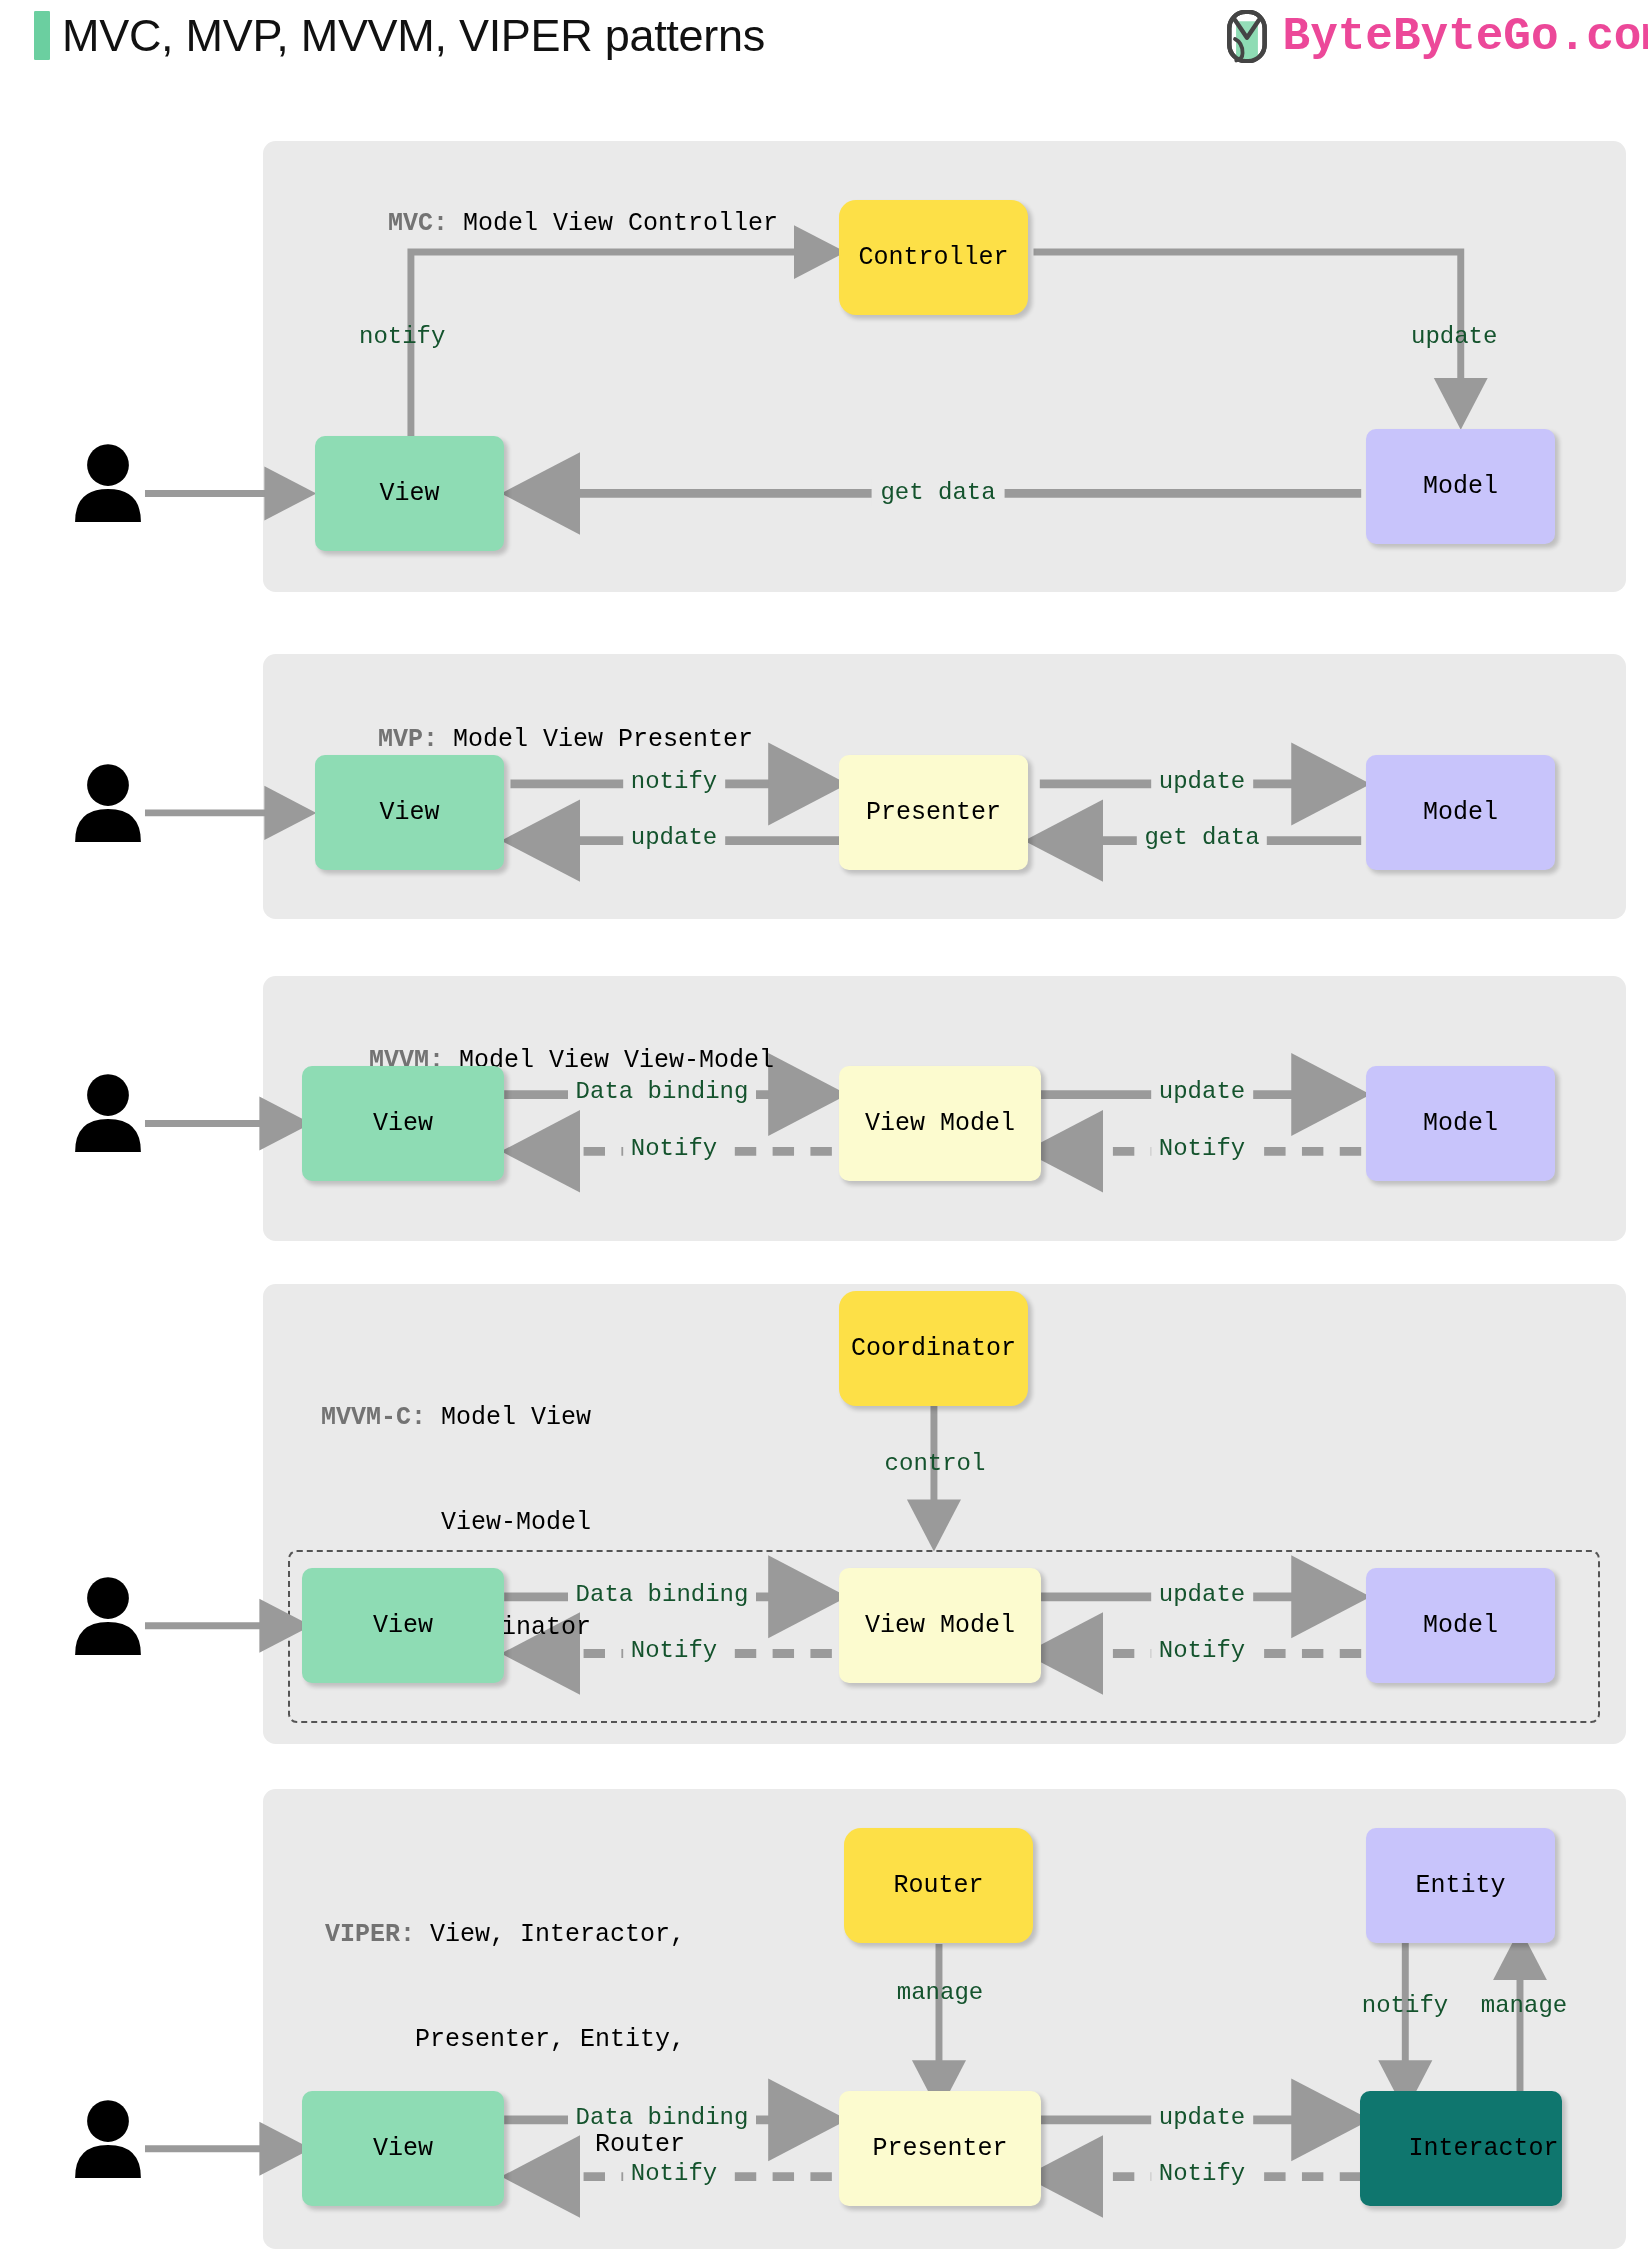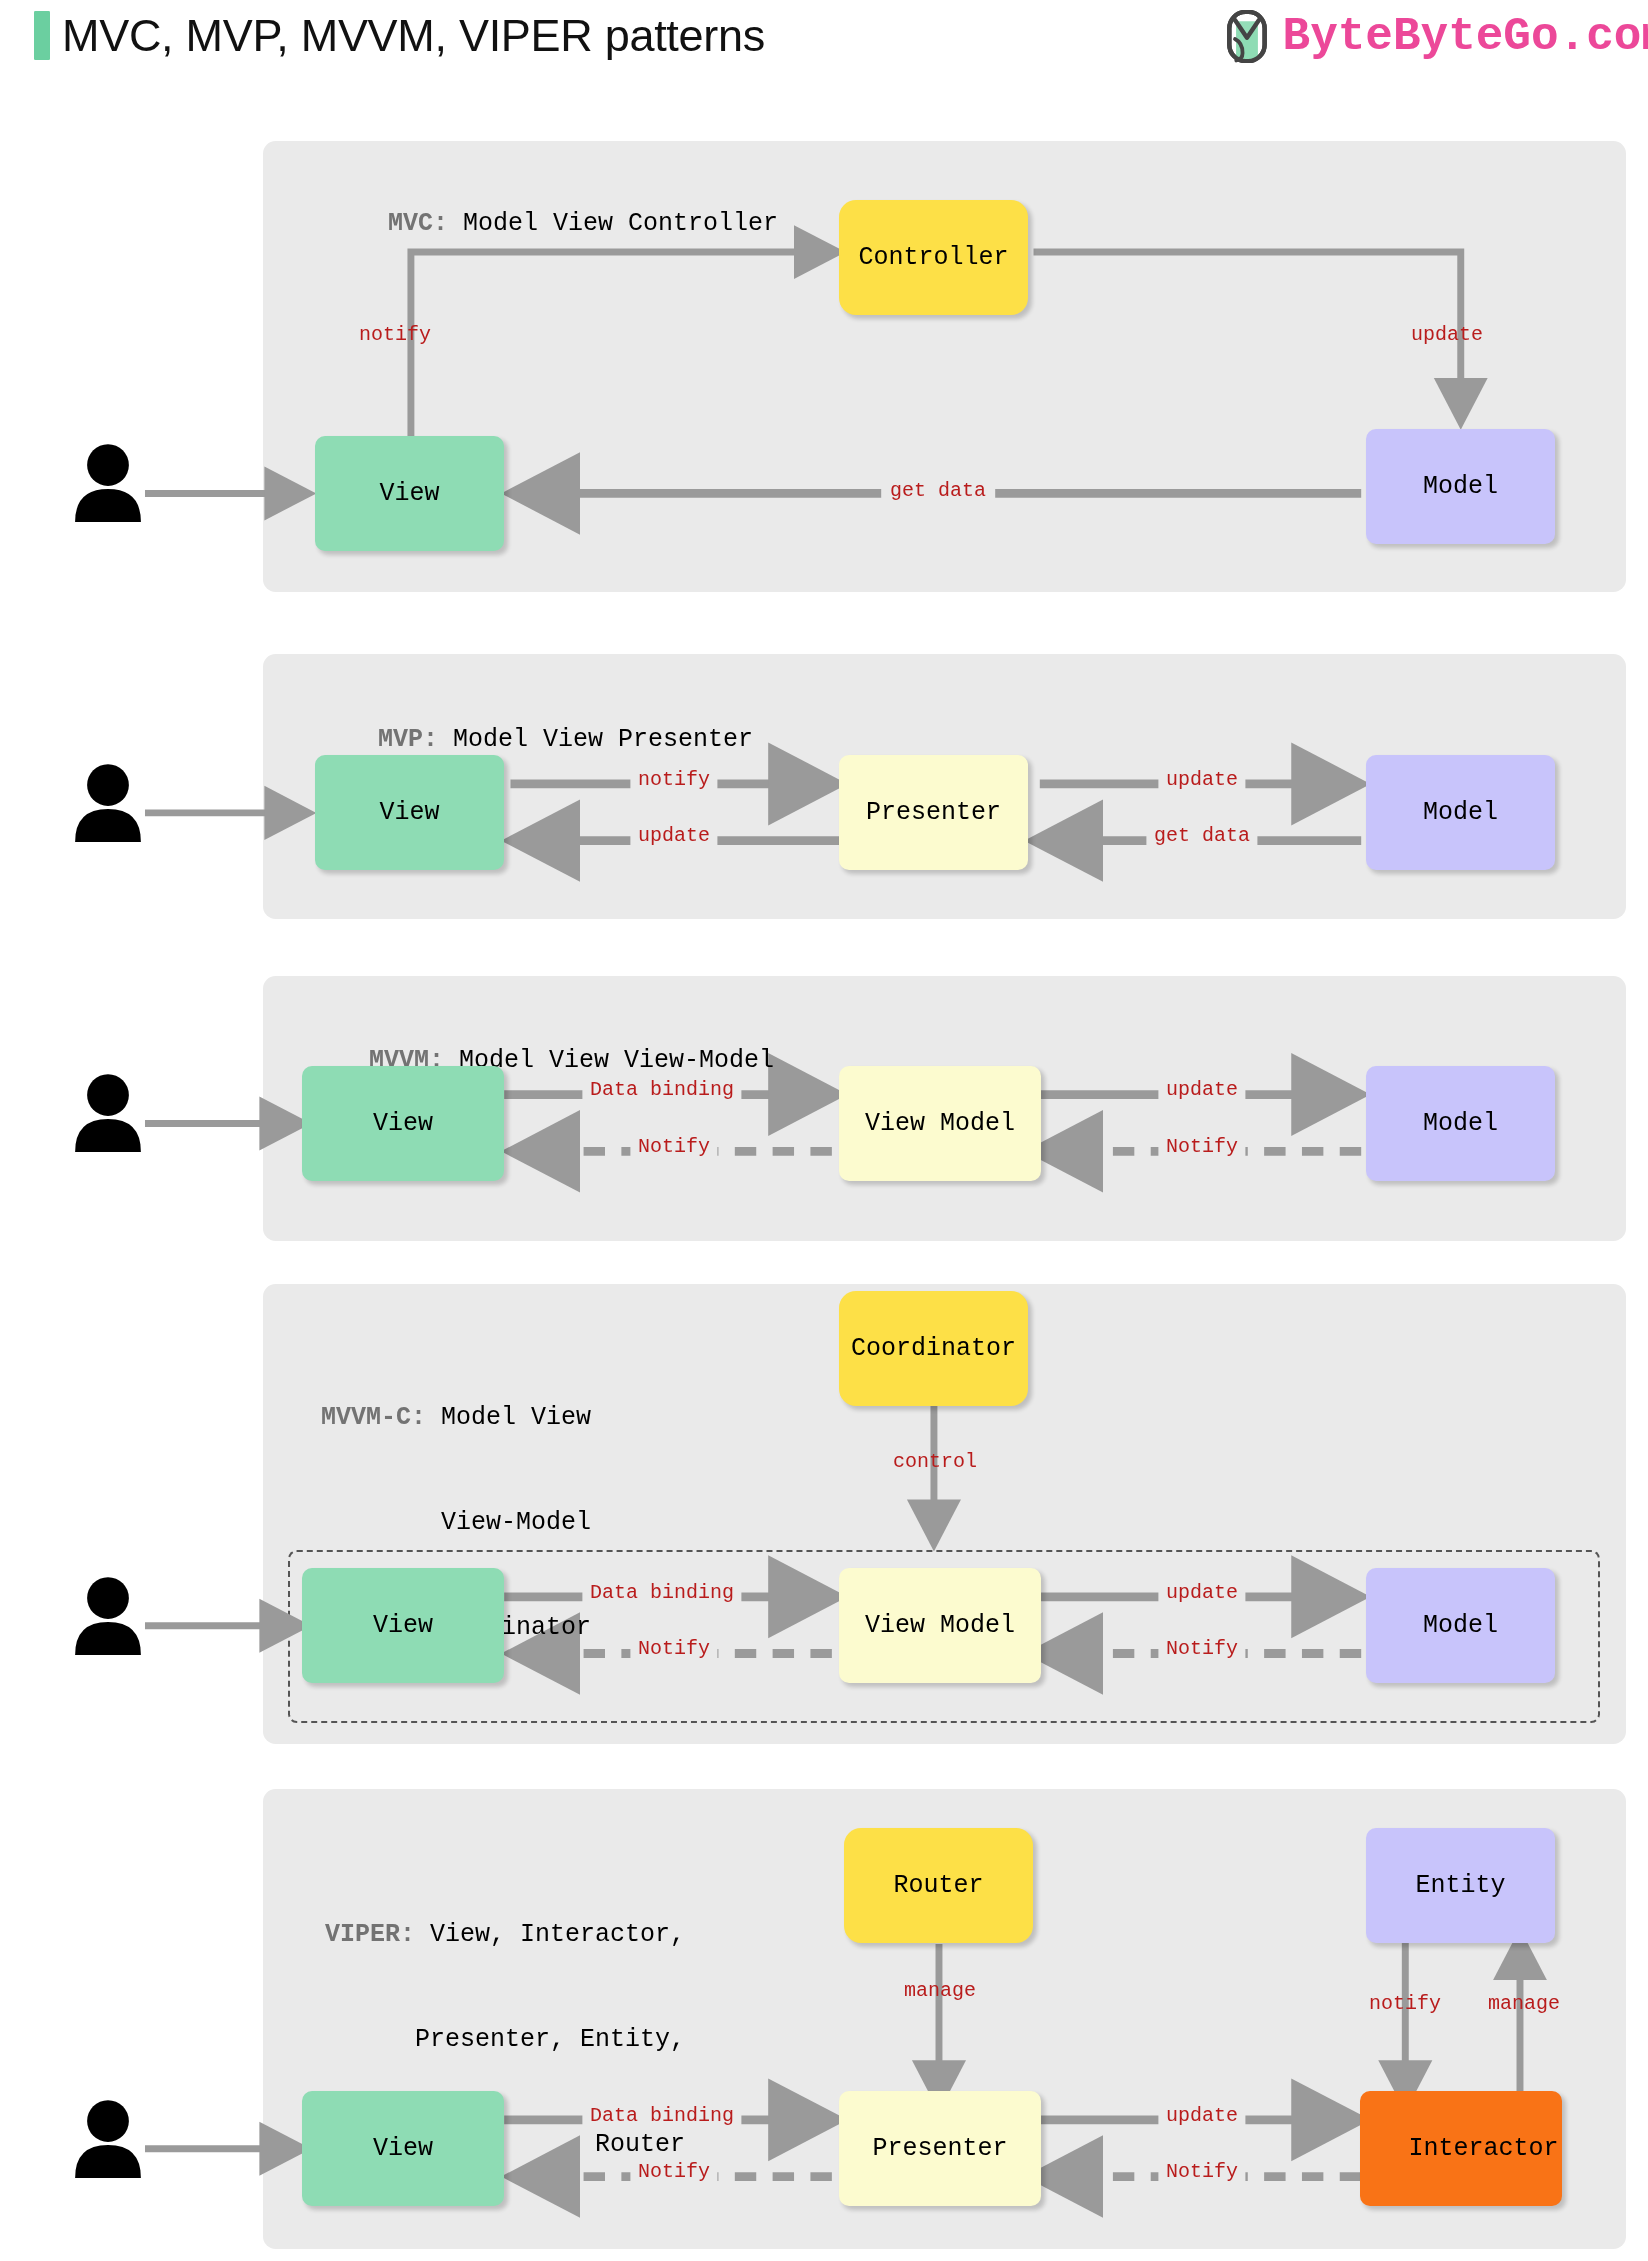--- a/index.html
+++ b/index.html
@@ -48,27 +48,27 @@
     display: flex; align-items: center; justify-content: center;
     font-family: "Liberation Mono", monospace;
     font-size: 25px; color: #000;
     box-shadow: 3.2px 3.8px 4.4px rgba(0,0,0,0.18);
     white-space: nowrap;
   }
   .n-green  { background: #8EDCB4; }
   .n-purple { background: #C8C4FB; }
   .n-pink   { background: #fde047; border-radius: 17px; }
   .n-yellow { background: #FCFBCF; }
-  .n-magenta{ background: #f97316; padding-left: 45px; }
+  .n-magenta{ background: #0f766e; padding-left: 45px; }
 
   
   .elabel {
     position: absolute;
     font-family: "Liberation Mono", monospace;
-    font-size: 20px; color: #b91c1c; white-space: nowrap;
+    font-size: 24px; color: #14532d; white-space: nowrap;
     background: transparent;
   }
   .elabel.center { transform: translateX(-50%); }
 
   
   .edges { position: absolute; left: 0; top: 0; width: 1649px; height: 2261px; pointer-events: none; }
 
   
   .actor { position: absolute; }
   .actor svg { display: block; }

